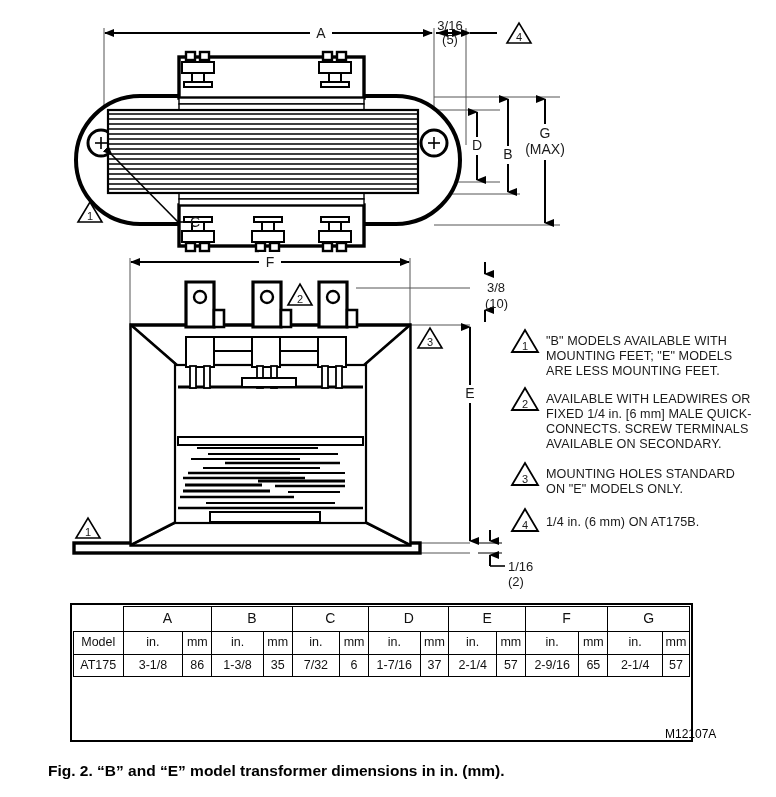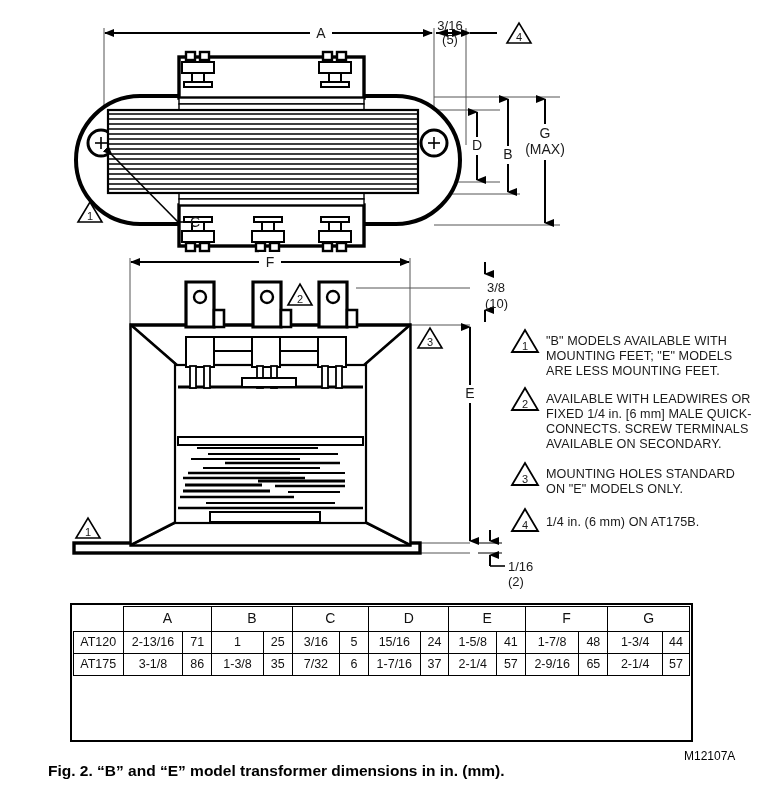--- a/index.html
+++ b/index.html
@@ -39,21 +39,21 @@
     overflow:hidden;
   }
   table.spec tr.grp th{height:21px;font-size:14px;}
   table.spec tr.units th{height:19px;}
   .blankcell{border-left:none !important;border-top:none !important;}
   #spec-table-wrap{box-sizing:border-box;}
   #table-outline{
     position:absolute;left:70px;top:603px;width:623px;height:139px;
     border:2.5px solid #000;box-sizing:border-box;pointer-events:none;
   }
-  #refcode{position:absolute;left:684px;top:727px;margin-top:22px;}
+  #refcode{position:absolute;left:665px;top:727px;}
   #caption{
     position:absolute;left:0;top:762px;width:776px;text-align:left;
     font-family:"Liberation Sans",sans-serif;font-size:15.5px;font-weight:bold;color:#000;margin-left:48px;
   }
 </style>
 </head>
 <body>
 
 <div class="page">
 
@@ -406,39 +406,39 @@
         <tr class="grp">
           <th class="blankcell"></th>
           <th colspan="2">A</th>
           <th colspan="2">B</th>
           <th colspan="2">C</th>
           <th colspan="2">D</th>
           <th colspan="2">E</th>
           <th colspan="2">F</th>
           <th colspan="2">G</th>
         </tr>
+        <tr class="units">
+          <th>Model</th>
+          <th>in.</th>
+          <th>mm</th>
+          <th>in.</th>
+          <th>mm</th>
+          <th>in.</th>
+          <th>mm</th>
+          <th>in.</th>
+          <th>mm</th>
+          <th>in.</th>
+          <th>mm</th>
+          <th>in.</th>
+          <th>mm</th>
+          <th>in.</th>
+          <th>mm</th>
+        </tr>
       </thead>
       <tbody>
-        <tr>
-          <td>AT120</td>
-          <td>2-13/16</td>
-          <td>71</td>
-          <td>1</td>
-          <td>25</td>
-          <td>3/16</td>
-          <td>5</td>
-          <td>15/16</td>
-          <td>24</td>
-          <td>1-5/8</td>
-          <td>41</td>
-          <td>1-7/8</td>
-          <td>48</td>
-          <td>1-3/4</td>
-          <td>44</td>
-        </tr>
         <tr>
           <td>AT175</td>
           <td>3-1/8</td>
           <td>86</td>
           <td>1-3/8</td>
           <td>35</td>
           <td>7/32</td>
           <td>6</td>
           <td>1-7/16</td>
           <td>37</td>

